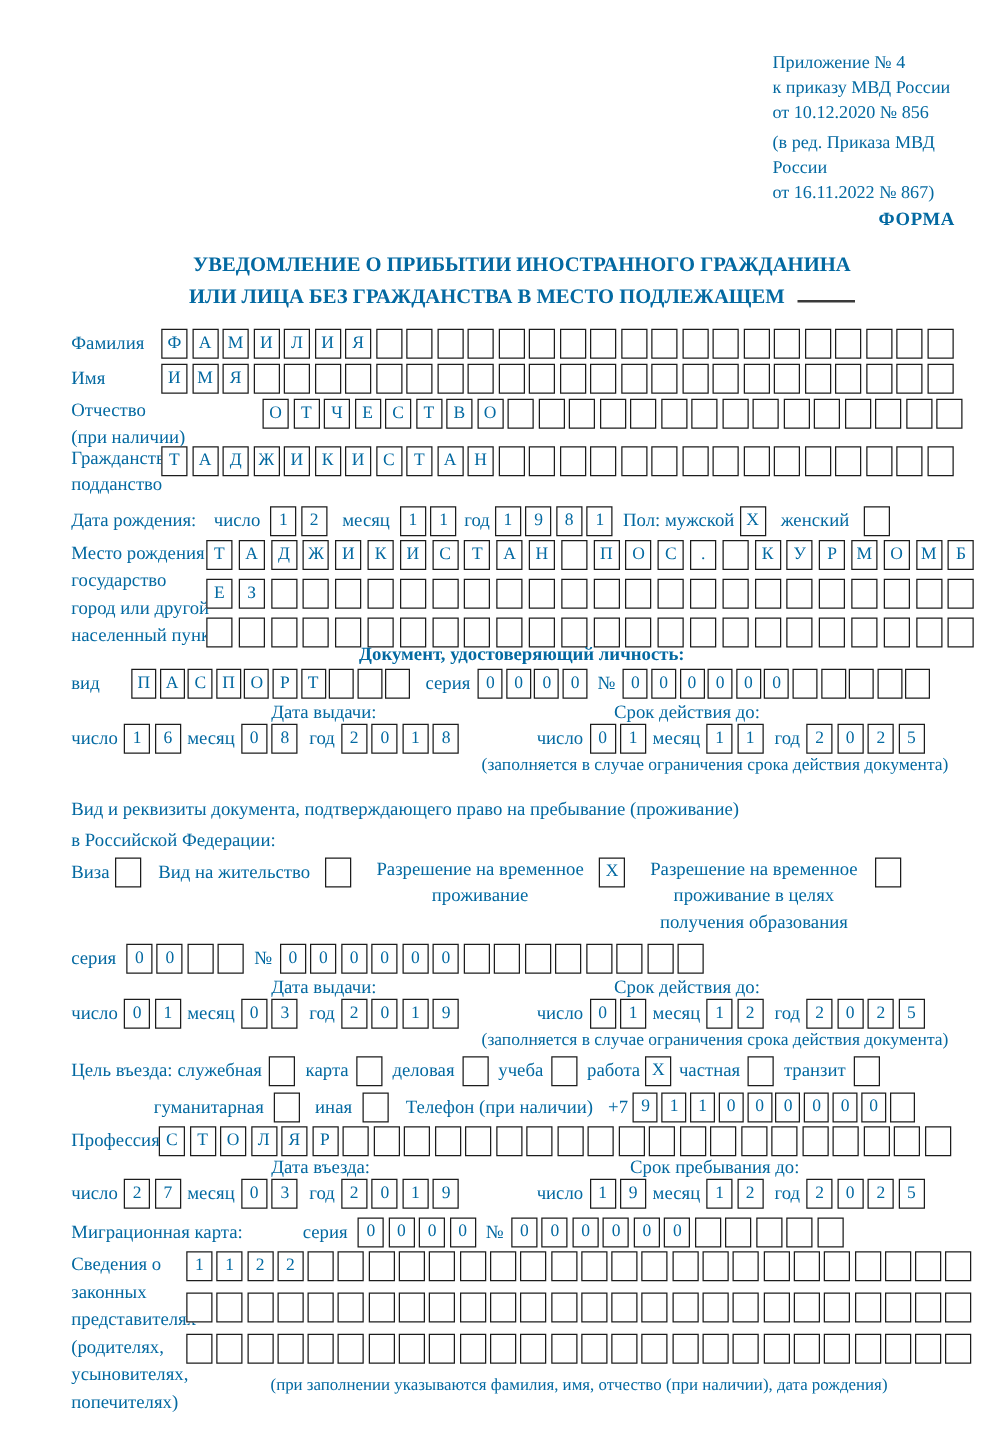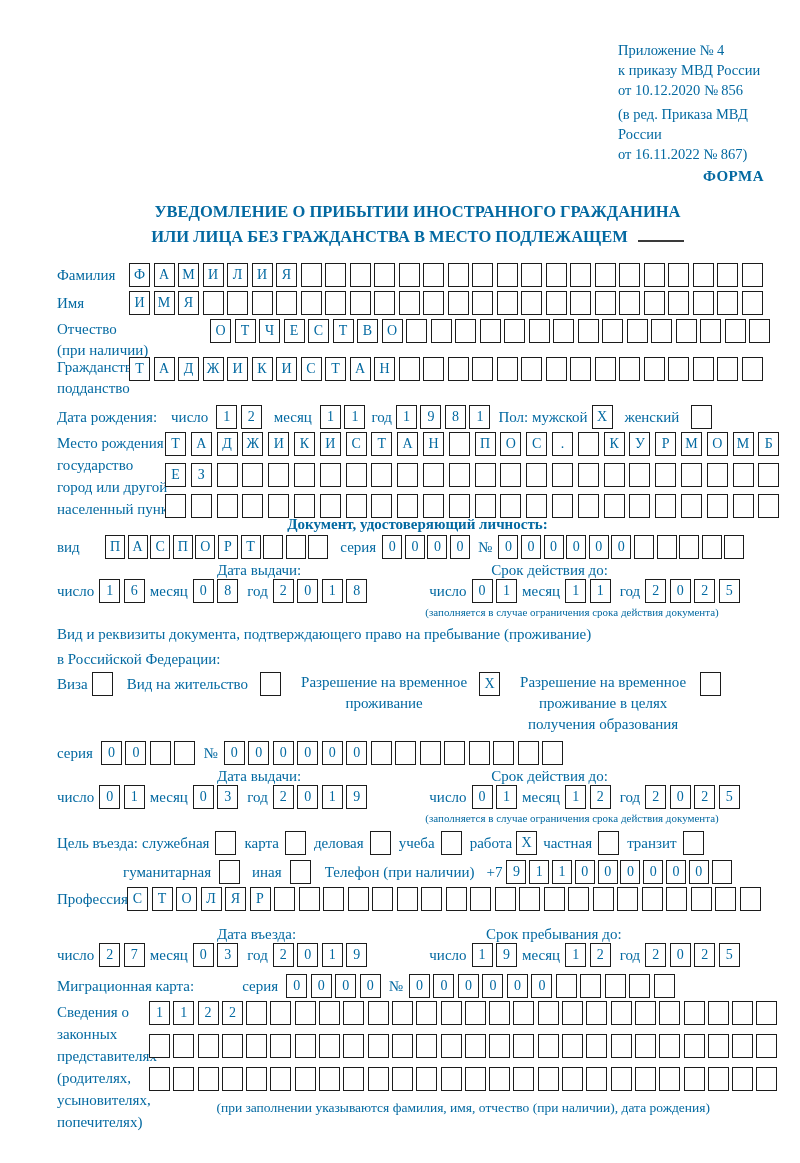--- a/index.html
+++ b/index.html
@@ -27,21 +27,21 @@
   .compact .box{width:20px}
   .compact .boxes{gap:2.6px}
   .mb4{margin-bottom:4px}.mb3{margin-bottom:3px}.mb6{margin-bottom:6px}.mb7{margin-bottom:7px}
   .heading-c{text-align:center;font-weight:bold;font-size:15px;margin-top:-4px;}
   .dtitles{display:flex;font-size:15px;margin-top:2px;line-height:18px;}
   .dt1{margin-left:160px;}
   .dt2{margin-left:190px;}
   .dgrp{display:inline-flex;align-items:center;gap:5px;}
   .dgrp .yl{margin-left:4px;}
   .dright{margin-left:62px;}
-  .note{font-size:11px;margin-left:300px;width:430px;text-align:center;line-height:17px;margin-top:1px;}
+  .note{font-size:14px;margin-left:300px;width:430px;text-align:center;line-height:17px;margin-top:1px;}
   .intro{line-height:19px;margin-top:6px;}
   .optlbl{max-width:178px;text-align:center;line-height:21px;flex:0 0 auto;}
   .cbrow{display:flex;align-items:flex-start;margin-top:3px;}
   .gap8{width:8px}.gap12{width:12px}.gap14{width:14px}.gap6{width:6px}.gap4{width:4px}
   .inline-lbl{line-height:24px;white-space:nowrap;}
   .phone-boxes .box{width:20px}
   .phone-boxes{gap:2.8px}
   .repnote{font-size:13.5px;text-align:center;margin-top:8px;line-height:17px;}
   .rcol{display:flex;flex-direction:column;}
 </style>
@@ -405,21 +405,21 @@
         <span class="boxes">
             <span class="box">2</span>
             <span class="box">0</span>
             <span class="box">2</span>
             <span class="box">5</span>
           </span>
       </span>
     </div>
     <div class="note">(заполняется в случае ограничения срока действия документа)</div>
 
-    <div class="intro" style="margin-top:4px;">Вид и реквизиты документа, подтверждающего право на пребывание (проживание)</div>
+    <div class="intro" style="margin-top:18px;">Вид и реквизиты документа, подтверждающего право на пребывание (проживание)</div>
     <div class="intro">в Российской Федерации:</div>
 
     <div class="cbrow">
       <span class="inline-lbl">Виза</span>
       <span class="gap4"></span>
       <span class="box"></span>
       <span class="gap14"></span>
       <span class="inline-lbl">Вид на жительство</span>
       <span class="gap12"></span>
       <span class="box"></span>
@@ -593,21 +593,21 @@
           <span class="box"></span>
           <span class="box"></span>
           <span class="box"></span>
           <span class="box"></span>
           <span class="box"></span>
           <span class="box"></span>
           <span class="box"></span>
         </span>
     </div>
 
-    <div class="dtitles" style="margin-top:14px;">
+    <div class="dtitles" style="margin-top:0;gap:18px;">
       <span class="dt1">Дата въезда:</span>
       <span class="dt2">Срок пребывания до:</span>
     </div>
     <div class="row">
       <span class="dgrp">
         <span>число</span>
         <span class="boxes">
             <span class="box">2</span>
             <span class="box">7</span>
           </span>

